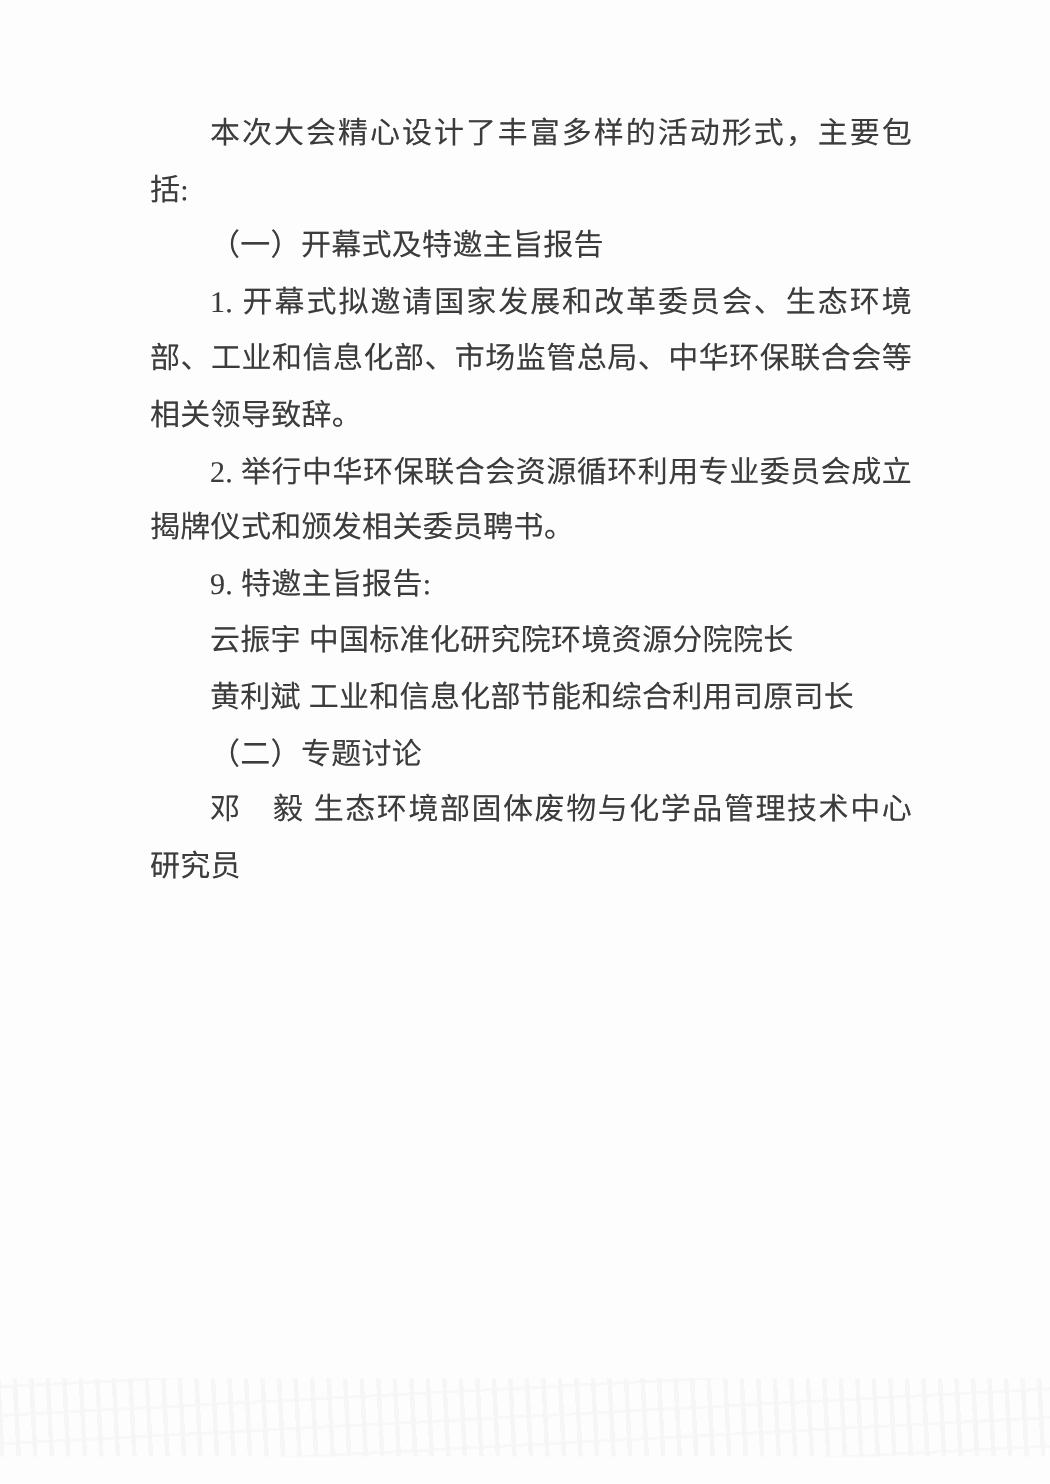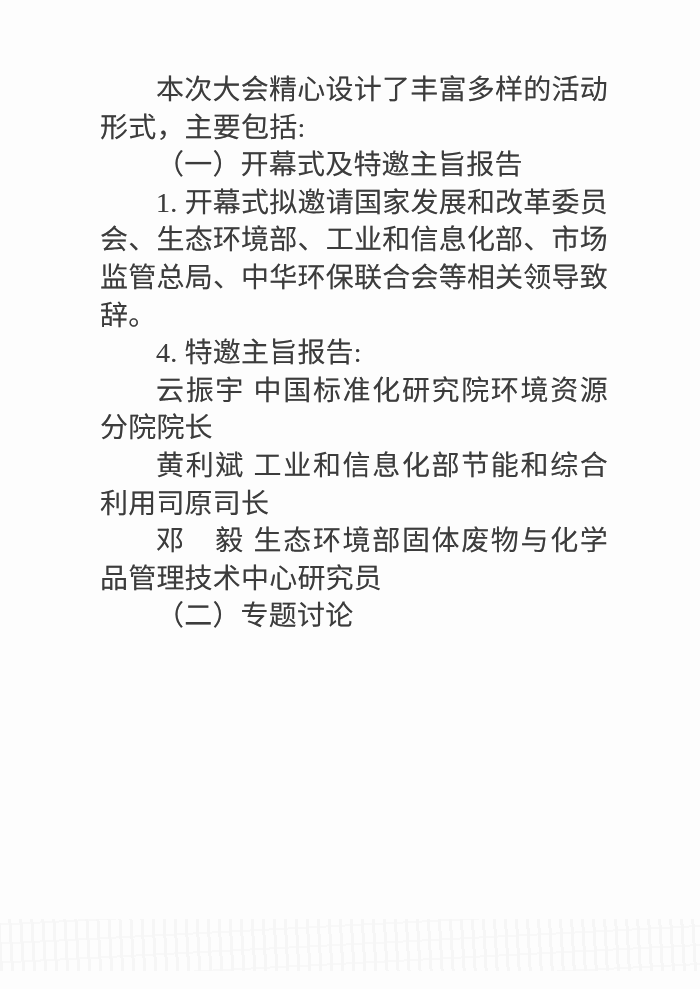--- a/index.html
+++ b/index.html
@@ -20,21 +20,21 @@
   .text-block {
     position: absolute;
     left: 100px;
     top: 71px;
     width: 508px;
     color: #3c3c3c;
   }
   .text-block p {
     margin: 0;
     padding: 0;
-    font-size: 28px;
+    font-size: 20px;
     line-height: 37.6px;
     letter-spacing: 0.2px;
     text-indent: 2em;
     text-align: justify;
     text-justify: inter-ideograph;
     text-shadow: 0 0 0.4px rgba(70,70,70,0.45);
   }
   
   .scan-noise {
     position: absolute;
@@ -50,20 +50,21 @@
   }
 </style>
 </head>
 <body>
 
 <div class="page">
   <div class="text-block">
     <p>本次大会精心设计了丰富多样的活动形式，主要包括:</p>
     <p>（一）开幕式及特邀主旨报告</p>
     <p>1. 开幕式拟邀请国家发展和改革委员会、生态环境部、工业和信息化部、市场监管总局、中华环保联合会等相关领导致辞。</p>
-    <p>4. 特邀主旨报告:</p>
+    <p>2. 举行中华环保联合会资源循环利用专业委员会成立揭牌仪式和颁发相关委员聘书。</p>
+    <p>9. 特邀主旨报告:</p>
     <p>云振宇 中国标准化研究院环境资源分院院长</p>
     <p>黄利斌 工业和信息化部节能和综合利用司原司长</p>
+    <p>（二）专题讨论</p>
     <p>邓　毅 生态环境部固体废物与化学品管理技术中心研究员</p>
-    <p>（二）专题讨论</p>
   </div>
   <div class="scan-noise"></div>
 </div>
 
 </body></html>

